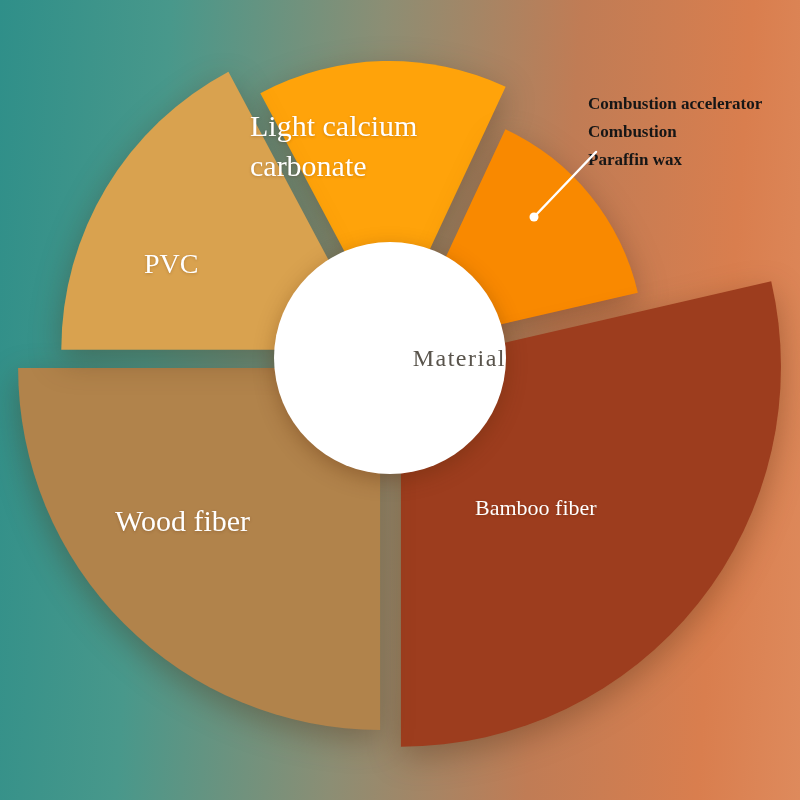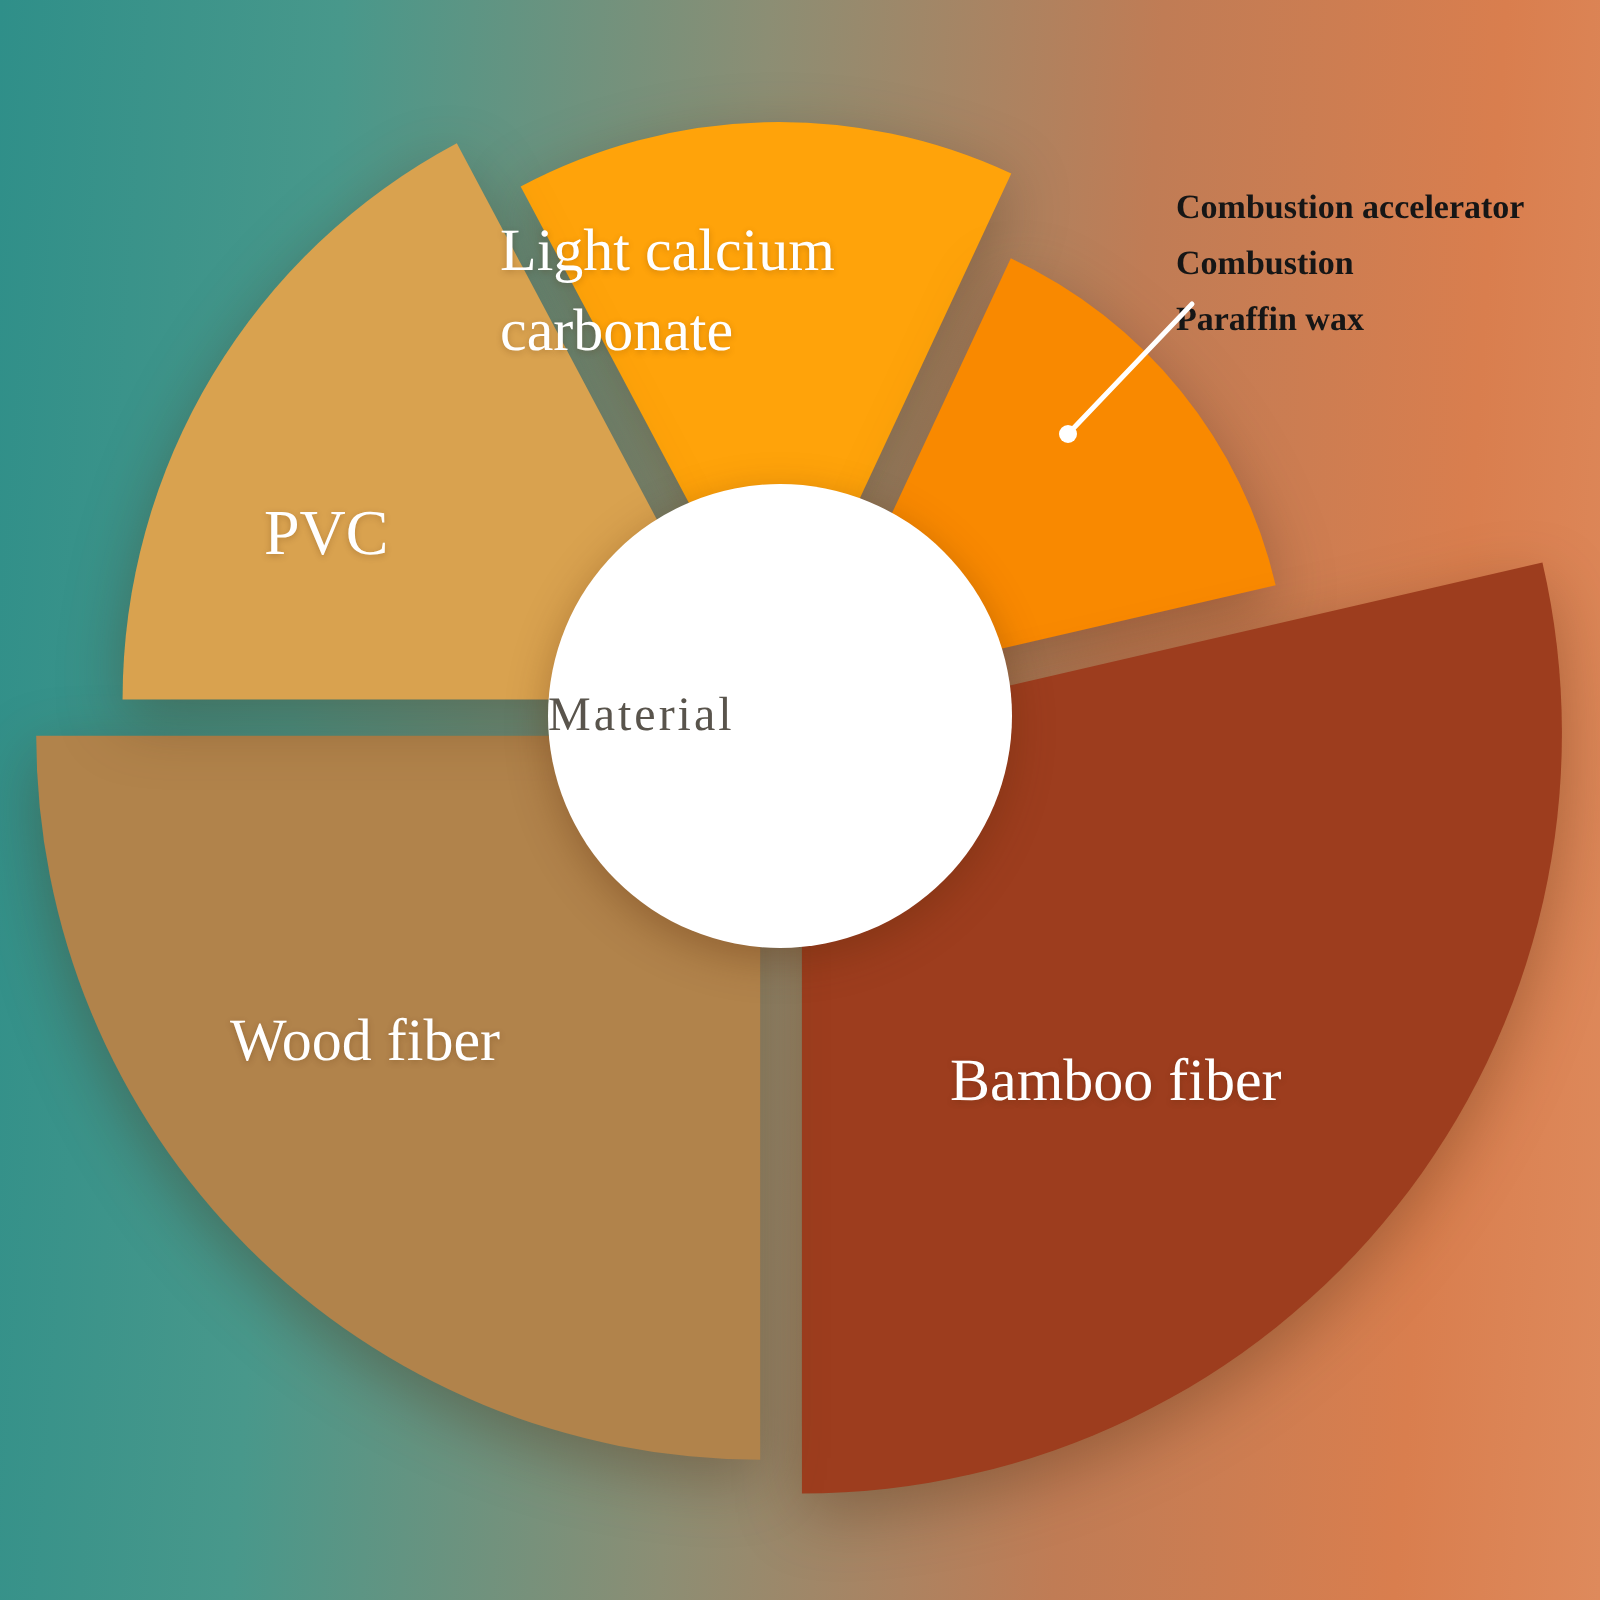--- a/index.html
+++ b/index.html
@@ -16,34 +16,34 @@
 
   #pie-svg { position: absolute; inset: 0; width: 800px; height: 800px; }
   #pie-svg path { filter: drop-shadow(0 10px 16px rgba(70,35,10,0.35)); }
 
   .center-circle {
     position: absolute; left: 274px; top: 242px;
     width: 232px; height: 232px; border-radius: 50%;
     background: #ffffff;
     box-shadow: 0 6px 20px rgba(90,40,10,0.35);
     display: flex; flex-direction: column;
-    align-items: flex-start; justify-content: center; gap: 12px;
+    align-items: flex-end; justify-content: center; gap: 12px;
   }
   .center-line {
     font-size: 24px; color: #59544C; letter-spacing: 1.5px;
   }
 
   .slice-label {
     position: absolute; color: #ffffff; font-weight: normal;
     text-align: left; text-shadow: 0 1px 3px rgba(80,40,0,0.25);
   }
   .lcc    { left: 250px; top: 106px; width: 270px; font-size: 30px; line-height: 40px; }
-  .pvc    { left: 132px; top: 248px; width: 120px; font-size: 32px; }
+  .pvc    { left: 144px; top: 248px; width: 120px; font-size: 28px; }
   .wood   { left: 115px; top: 504px; width: 185px; font-size: 30px; }
-  .bamboo { left: 475px; top: 524px; width: 215px; font-size: 30px; }
+  .bamboo { left: 475px; top: 495px; width: 215px; font-size: 22px; }
 
   .annotation {
     position: absolute; left: 568px; top: 90px;
     color: #161616; font-size: 17px; font-weight: bold; line-height: 28px; margin-left: 20px;
   }
 
   .leader { position: absolute; inset: 0; width: 800px; height: 800px; pointer-events: none; }
 </style>
 </head>
 <body>

